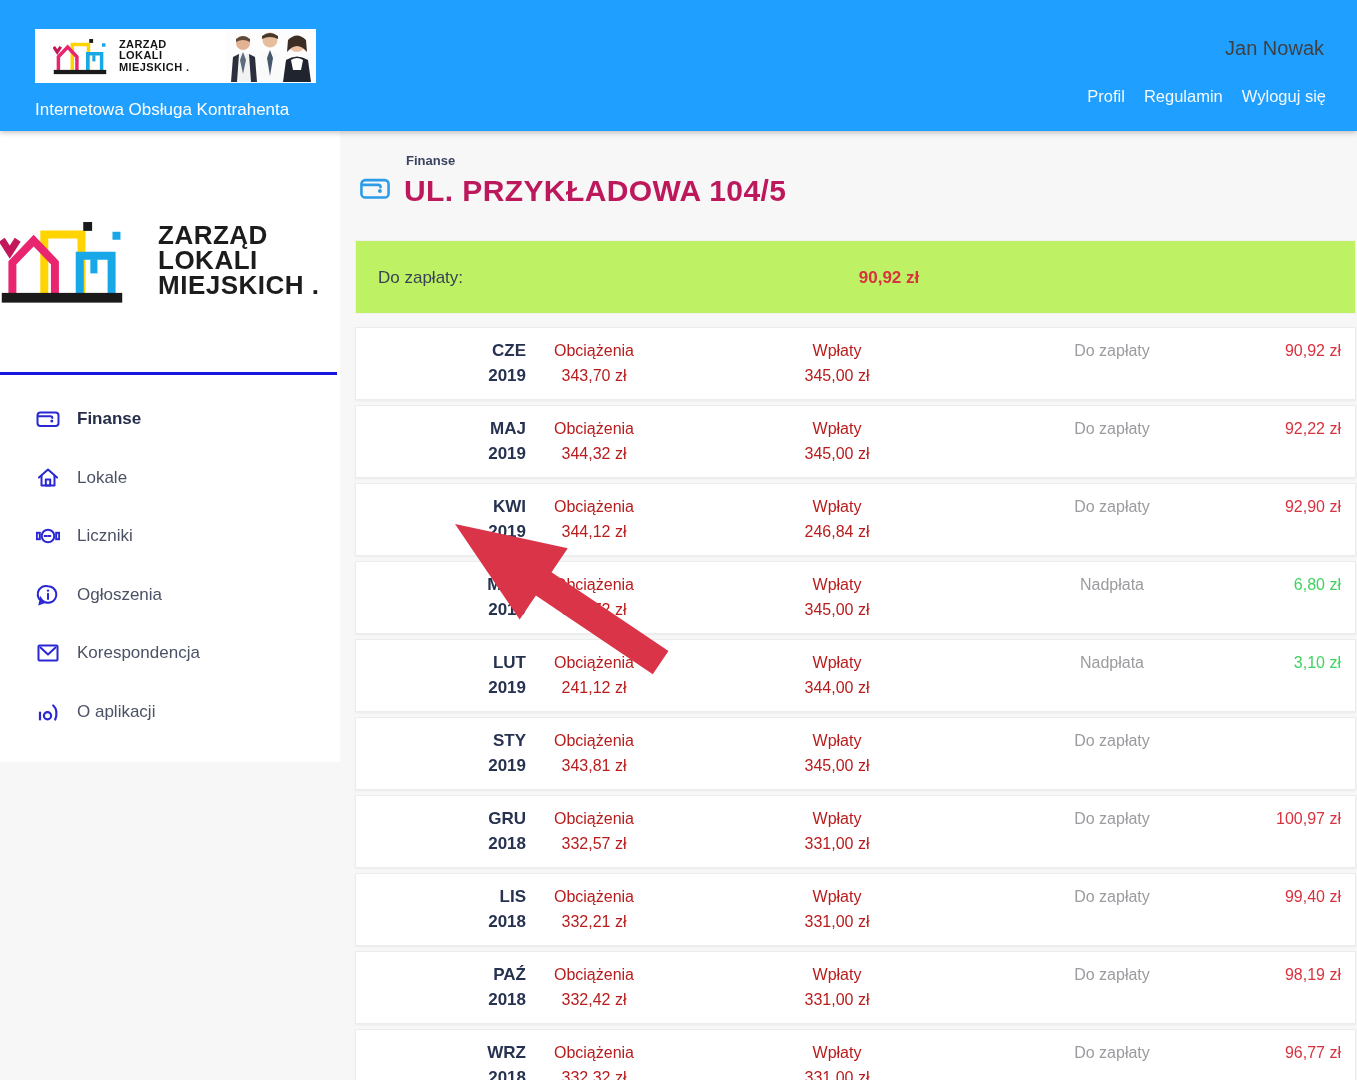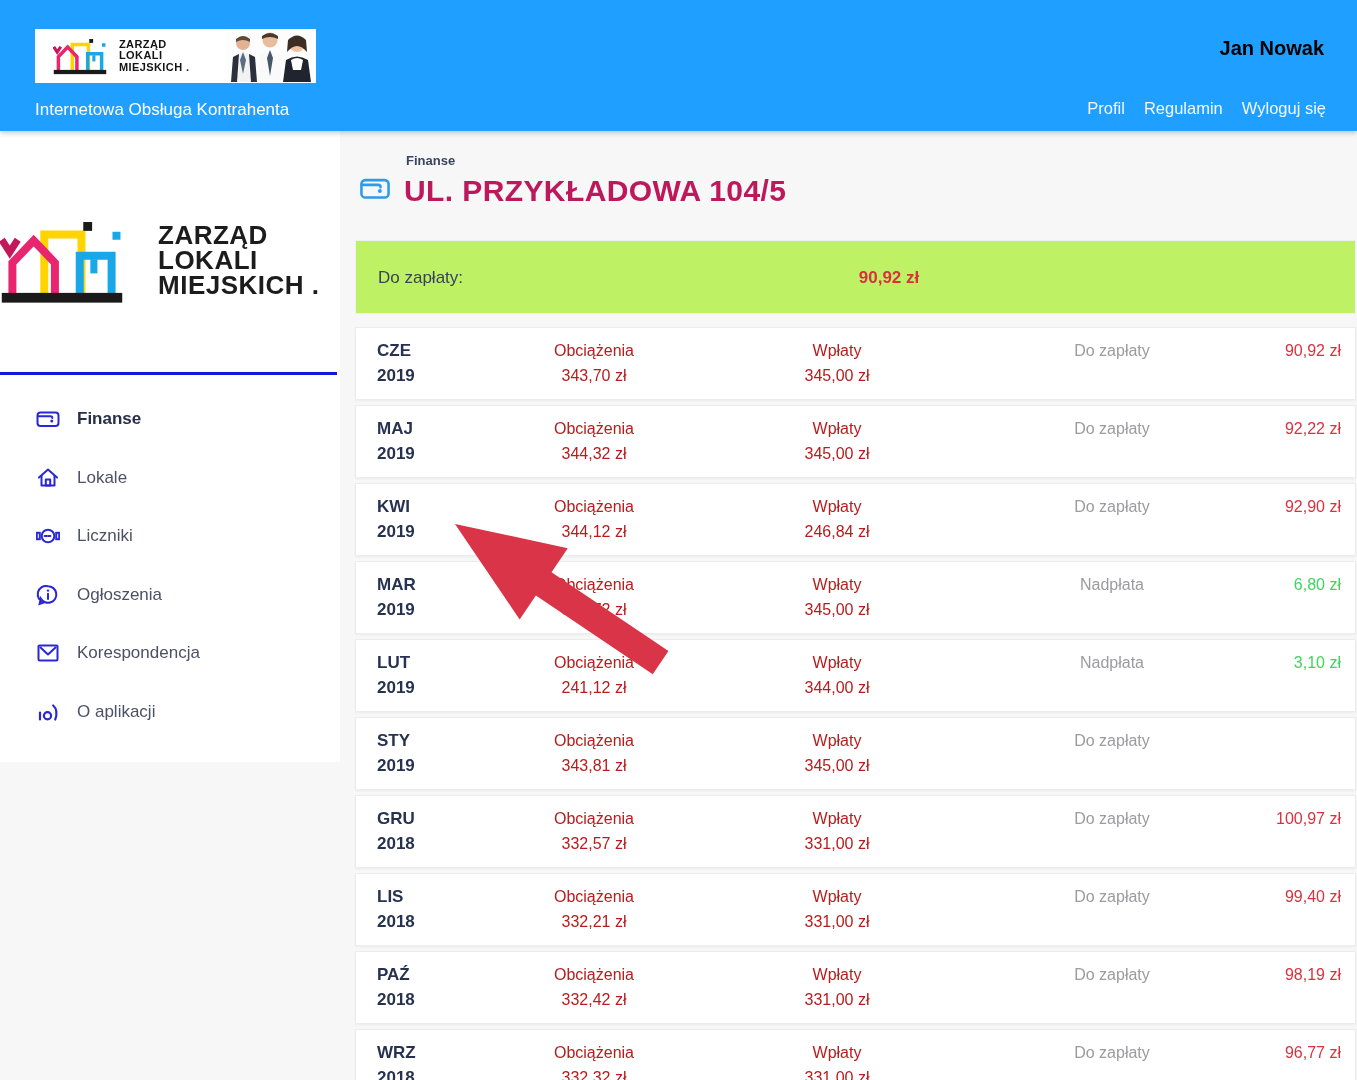--- a/index.html
+++ b/index.html
@@ -14,24 +14,24 @@
   
   .topbar { position:absolute; left:0; top:0; width:1357px; height:131px;
     background:#1f9fff; box-shadow:0 2px 5px rgba(0,0,0,.22); z-index:5; }
   .banner { position:absolute; left:35px; top:29px; width:281px; height:54px;
     background:#fff; display:flex; align-items:center; cursor:pointer; }
   .banner-houses { width:54px; height:40px; margin-left:18px; flex:none; }
   .banner-brand { font-size:11px; font-weight:bold; color:#141414;
     line-height:11.5px; letter-spacing:.4px; margin-left:12px; white-space:nowrap; }
   .banner-people { width:90px; height:52px; margin-left:auto; margin-right:1px; flex:none; }
   .subtitle { position:absolute; left:35px; top:100px; color:#fff; font-size:17px; }
-  .user-name { position:absolute; right:33px; top:37px; color:#000000;
-    font-size:20px; font-weight:bold; cursor:pointer; }
+  .user-name { position:absolute; right:33px; top:37px; color:#404040;
+    font-size:20px; font-weight:normal; cursor:pointer; }
   .header-links { position:absolute; right:31px; top:87px; display:flex; gap:19px; }
-  .header-links a { color:#f2f9ff; font-size:16.5px; text-decoration:none; cursor:pointer;margin-top:12px; }
+  .header-links a { color:#f2f9ff; font-size:16.5px; text-decoration:none; cursor:pointer; }
 
   
   .sidebar { position:absolute; left:0; top:131px; width:340px; height:631px; background:#fff; }
   .side-houses { position:absolute; left:0px; top:78px; width:124px; height:104px; }
   .side-brand { position:absolute; left:158px; top:92px; font-size:26px; font-weight:bold;
     color:#1c1c1c; line-height:25px; letter-spacing:.5px; }
   .side-divider { position:absolute; left:0; top:241px; width:337px; height:3px; background:#1616e0; }
   .nav { position:absolute; left:0; top:259px; right:0; }
   .nav-item { height:58.5px; display:flex; align-items:center; padding-left:36px; cursor:pointer; }
   .nav-icon { width:24px; height:24px; margin-right:17px; color:#2a28d4; flex:none; }
@@ -51,21 +51,21 @@
   .summary-card { position:absolute; left:355px; top:240px; width:1001px; height:74px;
     background:#bef264; border:1px solid #f0f0f0; }
   .summary-label { position:absolute; left:22px; top:27px; font-size:17px; color:#3a4356; }
   .summary-value { position:absolute; left:533px; top:27px; transform:translateX(-50%);
     font-size:17px; font-weight:bold; color:#d8323f; white-space:nowrap; }
 
   .rows { position:absolute; left:355px; top:327px; width:1001px; }
   .row { height:73px; margin-bottom:5px; background:#fff; border:1px solid #ececec;
     box-shadow:0 1px 2px rgba(0,0,0,.05); display:grid;
     grid-template-columns:170px 136px 350px 200px 1fr; cursor:pointer; }
-  .c-month { padding:10px 0 0 21px; }
+  .c-month { padding:10px 0 0 21px;text-align:right; }
   .month, .year { font-size:17px; font-weight:bold; color:#263250; line-height:25px; }
   .c-two { text-align:center; padding-top:10px; font-size:16px; color:#b91c1c; line-height:25px; }
   .c-status { text-align:center; padding-top:10px; font-size:16px; color:#9b9ba0; line-height:25px; }
   .c-amount { text-align:right; padding:10px 14px 0 0; font-size:16px; line-height:25px; white-space:nowrap; }
   .c-amount.red { color:#d8323f; }
   .c-amount.green { color:#3fd35f; }
 
   
   .arrow-svg { position:absolute; left:455px; top:474px; width:250px; height:100px;
     overflow:visible; transform:rotate(34deg); transform-origin:0px 50px; z-index:10;

